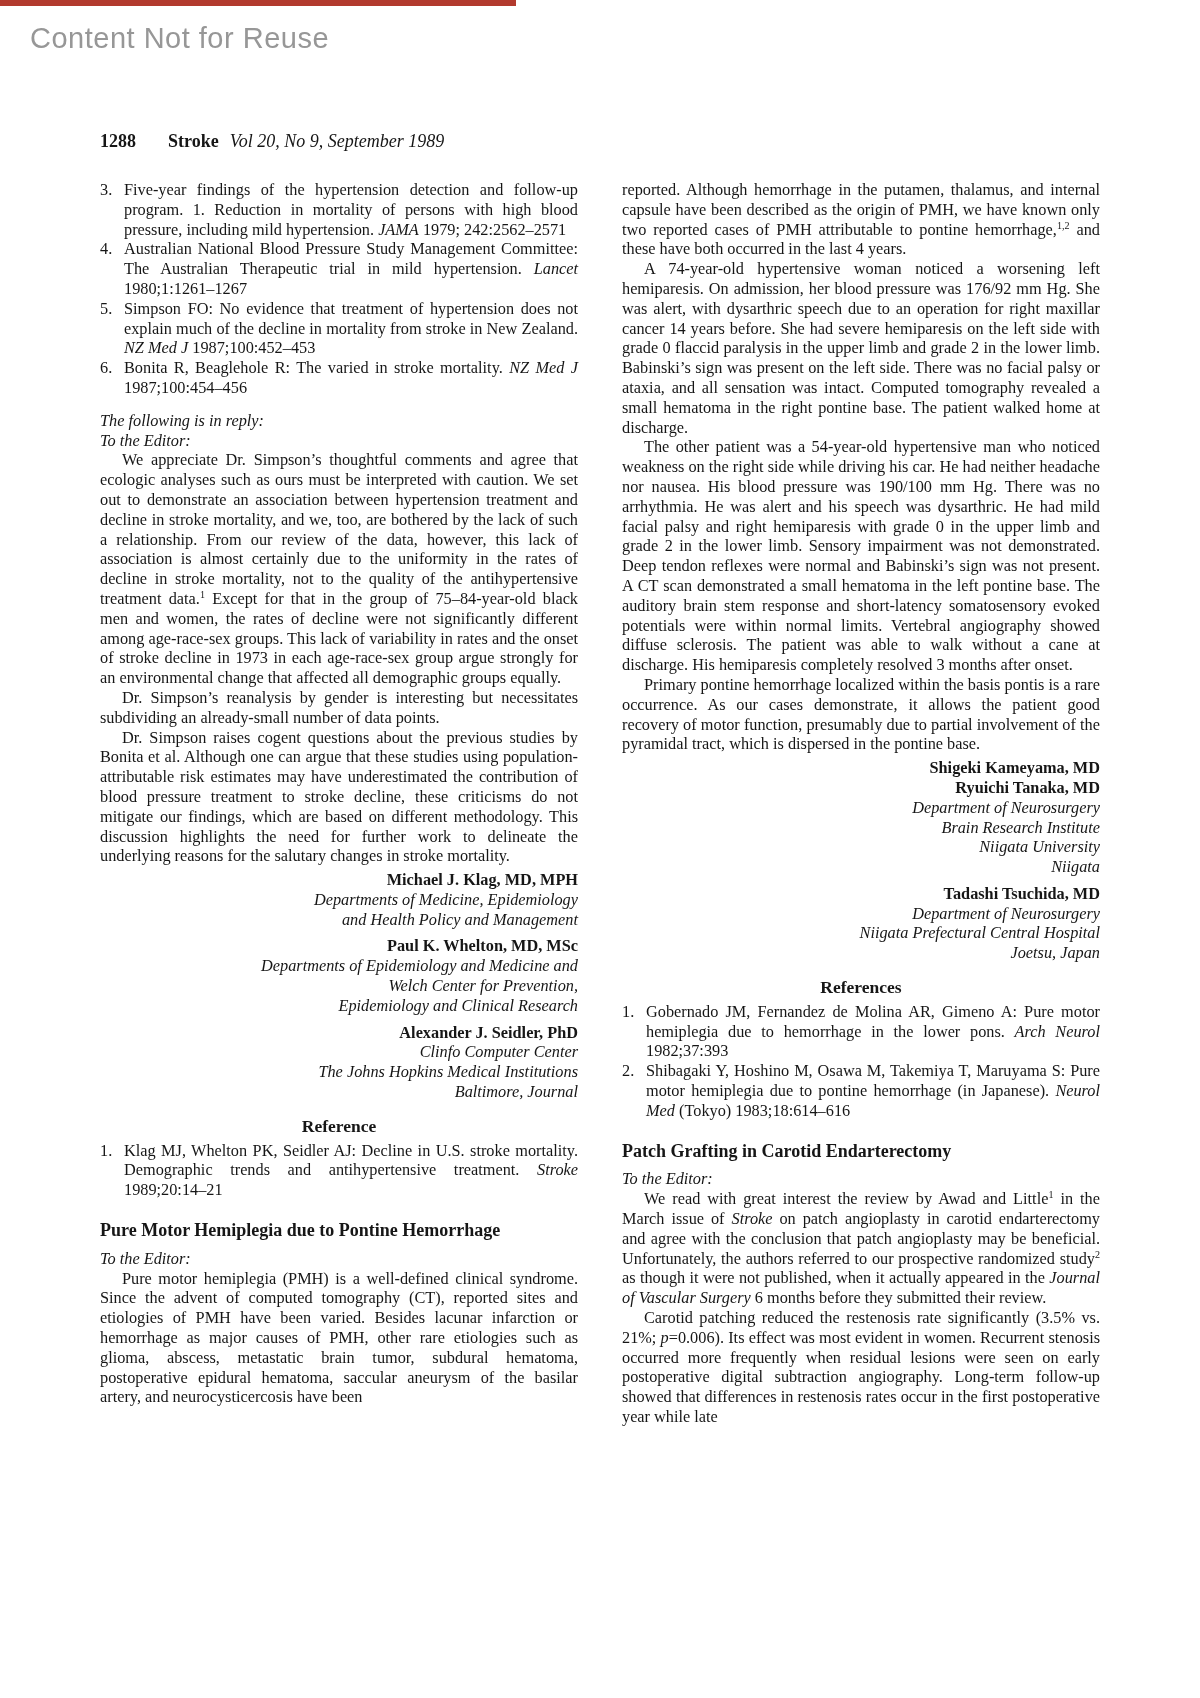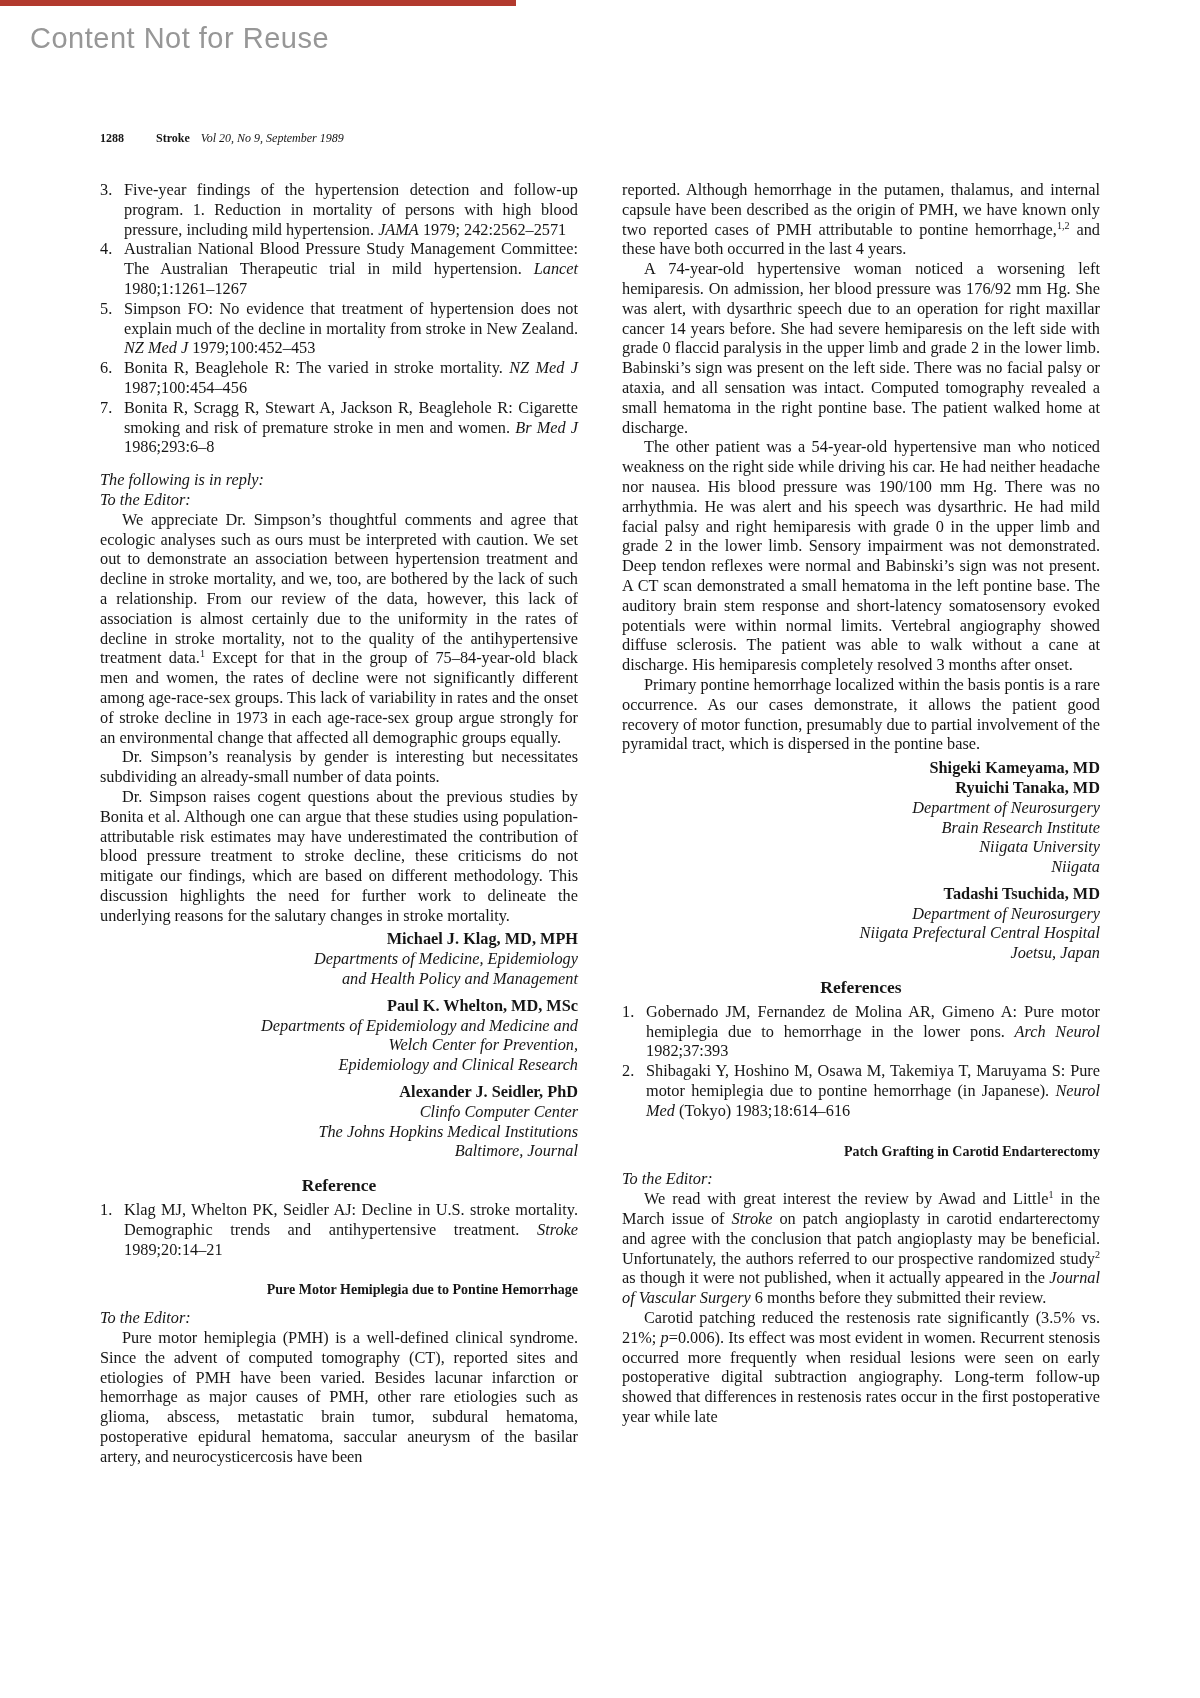--- a/index.html
+++ b/index.html
@@ -5,21 +5,21 @@
   html,body { margin:0; padding:0; background:#ffffff; }
   .page {
     position:relative; width:1200px; height:1698px; background:#ffffff;
     font-family:"Liberation Serif", serif; color:#161616; overflow:hidden;
   }
   .top-bar { position:absolute; top:0; left:0; width:516px; height:6px; background:#b23a2e; }
   .watermark {
     position:absolute; top:22px; left:30px;
     font-family:"Liberation Sans", sans-serif; font-size:29px; color:#979797; letter-spacing:0.5px;
   }
-  .page-header { position:absolute; top:131px; left:100px; font-size:12px; white-space:nowrap; }
+  .page-header { position:absolute; top:131px; left:100px; font-size:18px; white-space:nowrap; }
   .page-header .num { font-weight:bold; margin-right:32px; }
   .page-header .journal { font-weight:bold; margin-right:11px; }
   .page-header .issue { font-style:italic; }
 
   .col { position:absolute; top:180px; width:478px; font-size:16.3px; line-height:19.8px; text-align:justify; }
   .col-left { left:100px; }
   .col-right { left:622px; }
 
   p { margin:0; }
   .indent { text-indent:22px; }
@@ -27,44 +27,43 @@
   .reply-intro { margin-top:13px; }
 
   .ref-item { padding-left:24px; }
   .ref-num { display:inline-block; width:24px; margin-left:-24px; text-indent:0; }
 
   .sig-block { margin-top:4px; text-align:right; }
   .sig-line { text-align:right; }
   .sig-line.grp { margin-top:7px; }
 
   .h-center { text-align:center; font-weight:bold; font-size:17.5px; margin:15px 0 4px 0; }
-  .h-section { text-align:right; font-weight:bold; font-size:14px; margin:21px 0 8px 0; }
+  .h-section { text-align:left; font-weight:bold; font-size:18px; margin:21px 0 8px 0; }
 
   sup { font-size:0.62em; vertical-align:super; line-height:0; }
 </style>
 </head>
 <body>
 
 <div class="page">
 
   <div class="top-bar"></div>
 
   <div class="watermark">Content Not for Reuse</div>
 
   <div class="page-header">
     <span class="num">1288</span><span class="journal">Stroke</span><span class="issue">Vol 20, No 9, September 1989</span>
   </div>
 
   <div class="col col-left">
 
     <div class="ref-item"><span class="ref-num">3.</span><span><span>Five-year findings of the hypertension detection and follow-up program. 1. Reduction in mortality of persons with high blood pressure, including mild hypertension. </span><span style="font-style: italic;">JAMA</span><span> 1979; 242:2562–2571</span></span></div>
     <div class="ref-item"><span class="ref-num">4.</span><span><span>Australian National Blood Pressure Study Management Committee: The Australian Therapeutic trial in mild hypertension. </span><span style="font-style: italic;">Lancet</span><span> 1980;1:1261–1267</span></span></div>
-    <div class="ref-item"><span class="ref-num">5.</span><span><span>Simpson FO: No evidence that treatment of hypertension does not explain much of the decline in mortality from stroke in New Zealand. </span><span style="font-style: italic;">NZ Med J</span><span> 1979;100:452–453</span></span></div>
+    <div class="ref-item"><span class="ref-num">5.</span><span><span>Simpson FO: No evidence that treatment of hypertension does not explain much of the decline in mortality from stroke in New Zealand. </span><span style="font-style: italic;">NZ Med J</span><span> 1987;100:452–453</span></span></div>
     <div class="ref-item"><span class="ref-num">6.</span><span><span>Bonita R, Beaglehole R: The varied in stroke mortality. </span><span style="font-style: italic;">NZ Med J</span><span> 1987;100:454–456</span></span></div>
-    <div class="ref-item"><span class="ref-num">7.</span><span><span>Bonita R, Scragg R, Stewart A, Jackson R, Beaglehole R: Cigarette smoking and risk of premature stroke in men and women. </span><span style="font-style: italic;">Br Med J</span><span> 1986;293:6–8</span></span></div>
 
     <p class="italic-line reply-intro">The following is in reply:</p>
     <p class="italic-line">To the Editor:</p>
 
     <p class="indent"><span>We appreciate Dr. Simpson’s thoughtful comments and agree that ecologic analyses such as ours must be interpreted with caution. We set out to demonstrate an association between hypertension treatment and decline in stroke mortality, and we, too, are bothered by the lack of such a relationship. From our review of the data, however, this lack of association is almost certainly due to the uniformity in the rates of decline in stroke mortality, not to the quality of the antihypertensive treatment data.</span><sup>1</sup><span> Except for that in the group of 75–84-year-old black men and women, the rates of decline were not significantly different among age-race-sex groups. This lack of variability in rates and the onset of stroke decline in 1973 in each age-race-sex group argue strongly for an environmental change that affected all demographic groups equally.</span></p>
     <p class="indent"><span>Dr. Simpson’s reanalysis by gender is interesting but necessitates subdividing an already-small number of data points.</span></p>
     <p class="indent"><span>Dr. Simpson raises cogent questions about the previous studies by Bonita et al. Although one can argue that these studies using population-attributable risk estimates may have underestimated the contribution of blood pressure treatment to stroke decline, these criticisms do not mitigate our findings, which are based on different methodology. This discussion highlights the need for further work to delineate the underlying reasons for the salutary changes in stroke mortality.</span></p>
 
     <div class="sig-block">
       <div class="sig-line"><span style="font-weight: bold;">Michael J. Klag, MD, MPH</span></div>

